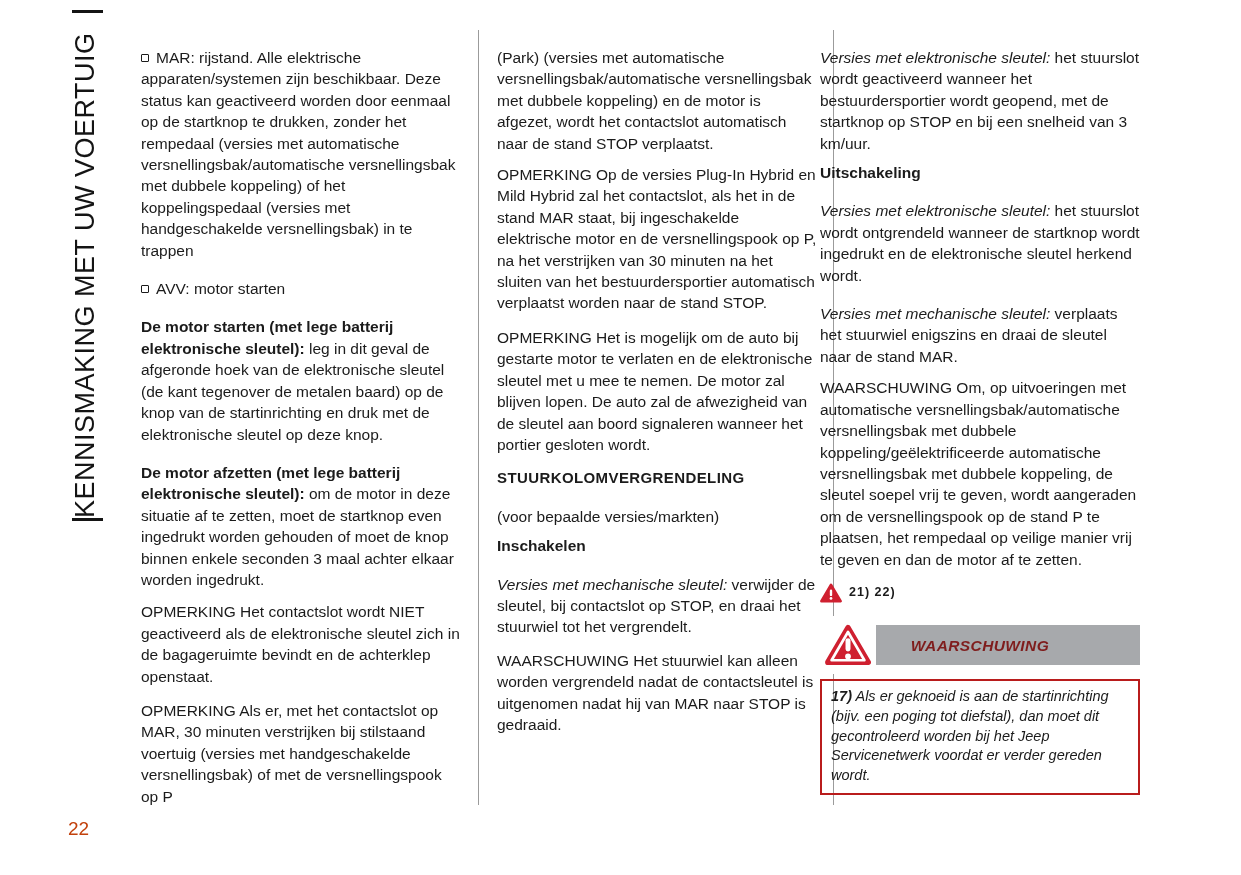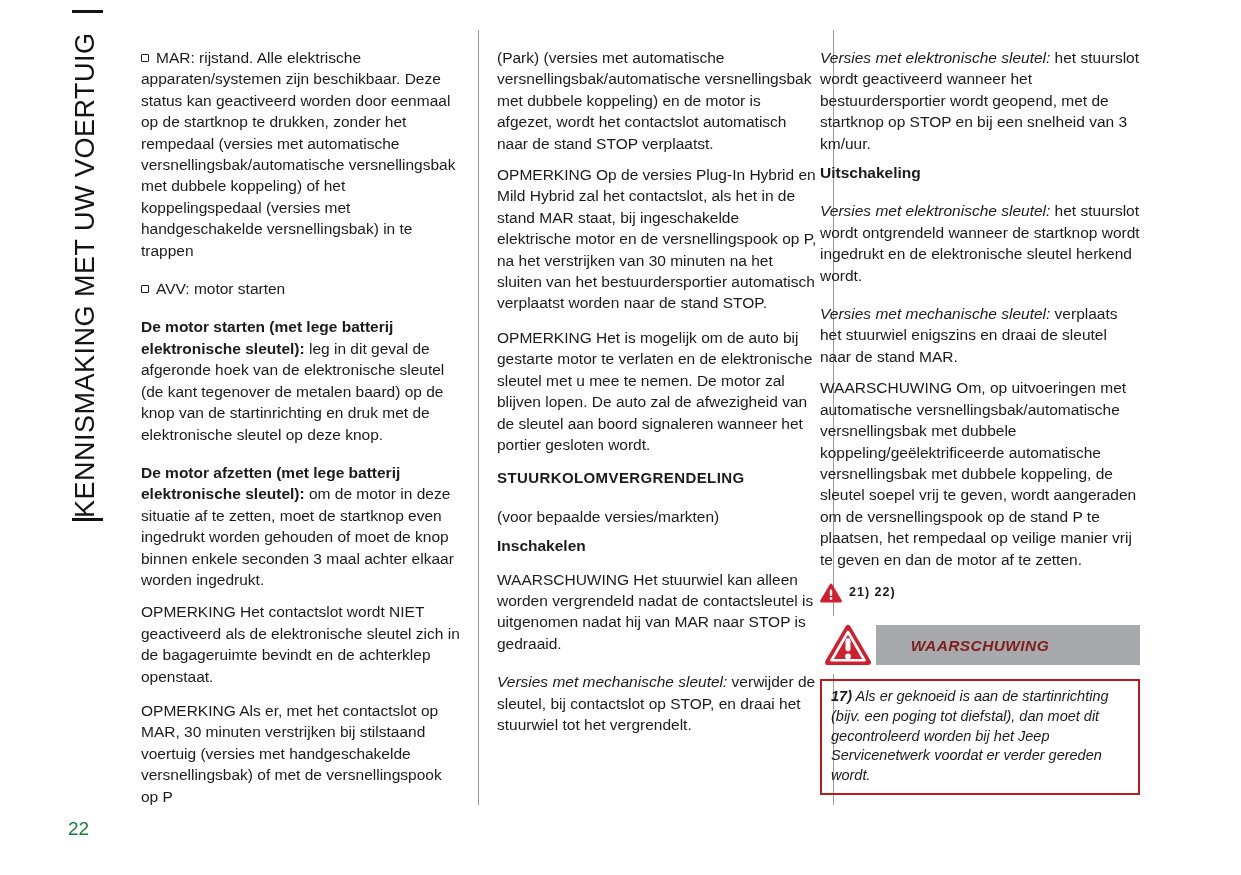--- a/index.html
+++ b/index.html
@@ -93,21 +93,21 @@
     padding: 6px 9px 8px 9px;
     font-style: italic;
     font-size: 14.5px;
     line-height: 19.6px;
   }
 
   .page-number {
     position: absolute;
     left: 68px; top: 818px;
     font-size: 19px;
-    color: #15803d;
+    color: #c2410c;
   }
 </style>
 </head>
 <body>
 
 <div class="page">
 
   <div class="rule rule-top"></div>
   <div class="sidebar-title">KENNISMAKING MET UW VOERTUIG</div>
   <div class="rule rule-bottom"></div>
@@ -124,22 +124,22 @@
     <p class="para" style="margin-top:13px;">OPMERKING Als er, met het contactslot op MAR, 30 minuten verstrijken bij stilstaand voertuig (versies met handgeschakelde versnellingsbak) of met de versnellingspook op P</p>
   </div>
 
   <div class="col col-2">
     <p class="para">(Park) (versies met automatische versnellingsbak/automatische versnellingsbak met dubbele koppeling) en de motor is afgezet, wordt het contactslot automatisch naar de stand STOP verplaatst.</p>
     <p class="para" style="margin-top:10px;">OPMERKING Op de versies Plug-In Hybrid en Mild Hybrid zal het contactslot, als het in de stand MAR staat, bij ingeschakelde elektrische motor en de versnellingspook op P, na het verstrijken van 30 minuten na het sluiten van het bestuurdersportier automatisch verplaatst worden naar de stand STOP.</p>
     <p class="para" style="margin-top:13px;">OPMERKING Het is mogelijk om de auto bij gestarte motor te verlaten en de elektronische sleutel met u mee te nemen. De motor zal blijven lopen. De auto zal de afwezigheid van de sleutel aan boord signaleren wanneer het portier gesloten wordt.</p>
     <h2 class="section-heading">STUURKOLOMVERGRENDELING</h2>
     <p class="para section-sub">(voor bepaalde versies/markten)</p>
     <h3 class="sub-heading">Inschakelen</h3>
+    <p class="para"><span class="i">Versies met mechanische sleutel:</span><span> verwijder de sleutel, bij contactslot op STOP, en draai het stuurwiel tot het vergrendelt.</span></p>
     <p class="para" style="margin-top:12px;">WAARSCHUWING Het stuurwiel kan alleen worden vergrendeld nadat de contactsleutel is uitgenomen nadat hij van MAR naar STOP is gedraaid.</p>
-    <p class="para"><span class="i">Versies met mechanische sleutel:</span><span> verwijder de sleutel, bij contactslot op STOP, en draai het stuurwiel tot het vergrendelt.</span></p>
   </div>
 
   <div class="col col-3">
     <p class="para"><span class="i">Versies met elektronische sleutel:</span><span> het stuurslot wordt geactiveerd wanneer het bestuurdersportier wordt geopend, met de startknop op STOP en bij een snelheid van 3 km/uur.</span></p>
     <h3 class="sub-heading">Uitschakeling</h3>
     <p class="para"><span class="i">Versies met elektronische sleutel:</span><span> het stuurslot wordt ontgrendeld wanneer de startknop wordt ingedrukt en de elektronische sleutel herkend wordt.</span></p>
     <p class="para"><span class="i">Versies met mechanische sleutel:</span><span> verplaats het stuurwiel enigszins en draai de sleutel naar de stand MAR.</span></p>
     <p class="para" style="margin-top:10px;">WAARSCHUWING Om, op uitvoeringen met automatische versnellingsbak/automatische versnellingsbak met dubbele koppeling/geëlektrificeerde automatische versnellingsbak met dubbele koppeling, de sleutel soepel vrij te geven, wordt aangeraden om de versnellingspook op de stand P te plaatsen, het rempedaal op veilige manier vrij te geven en dan de motor af te zetten.</p>
 
     <div class="refs-row">

